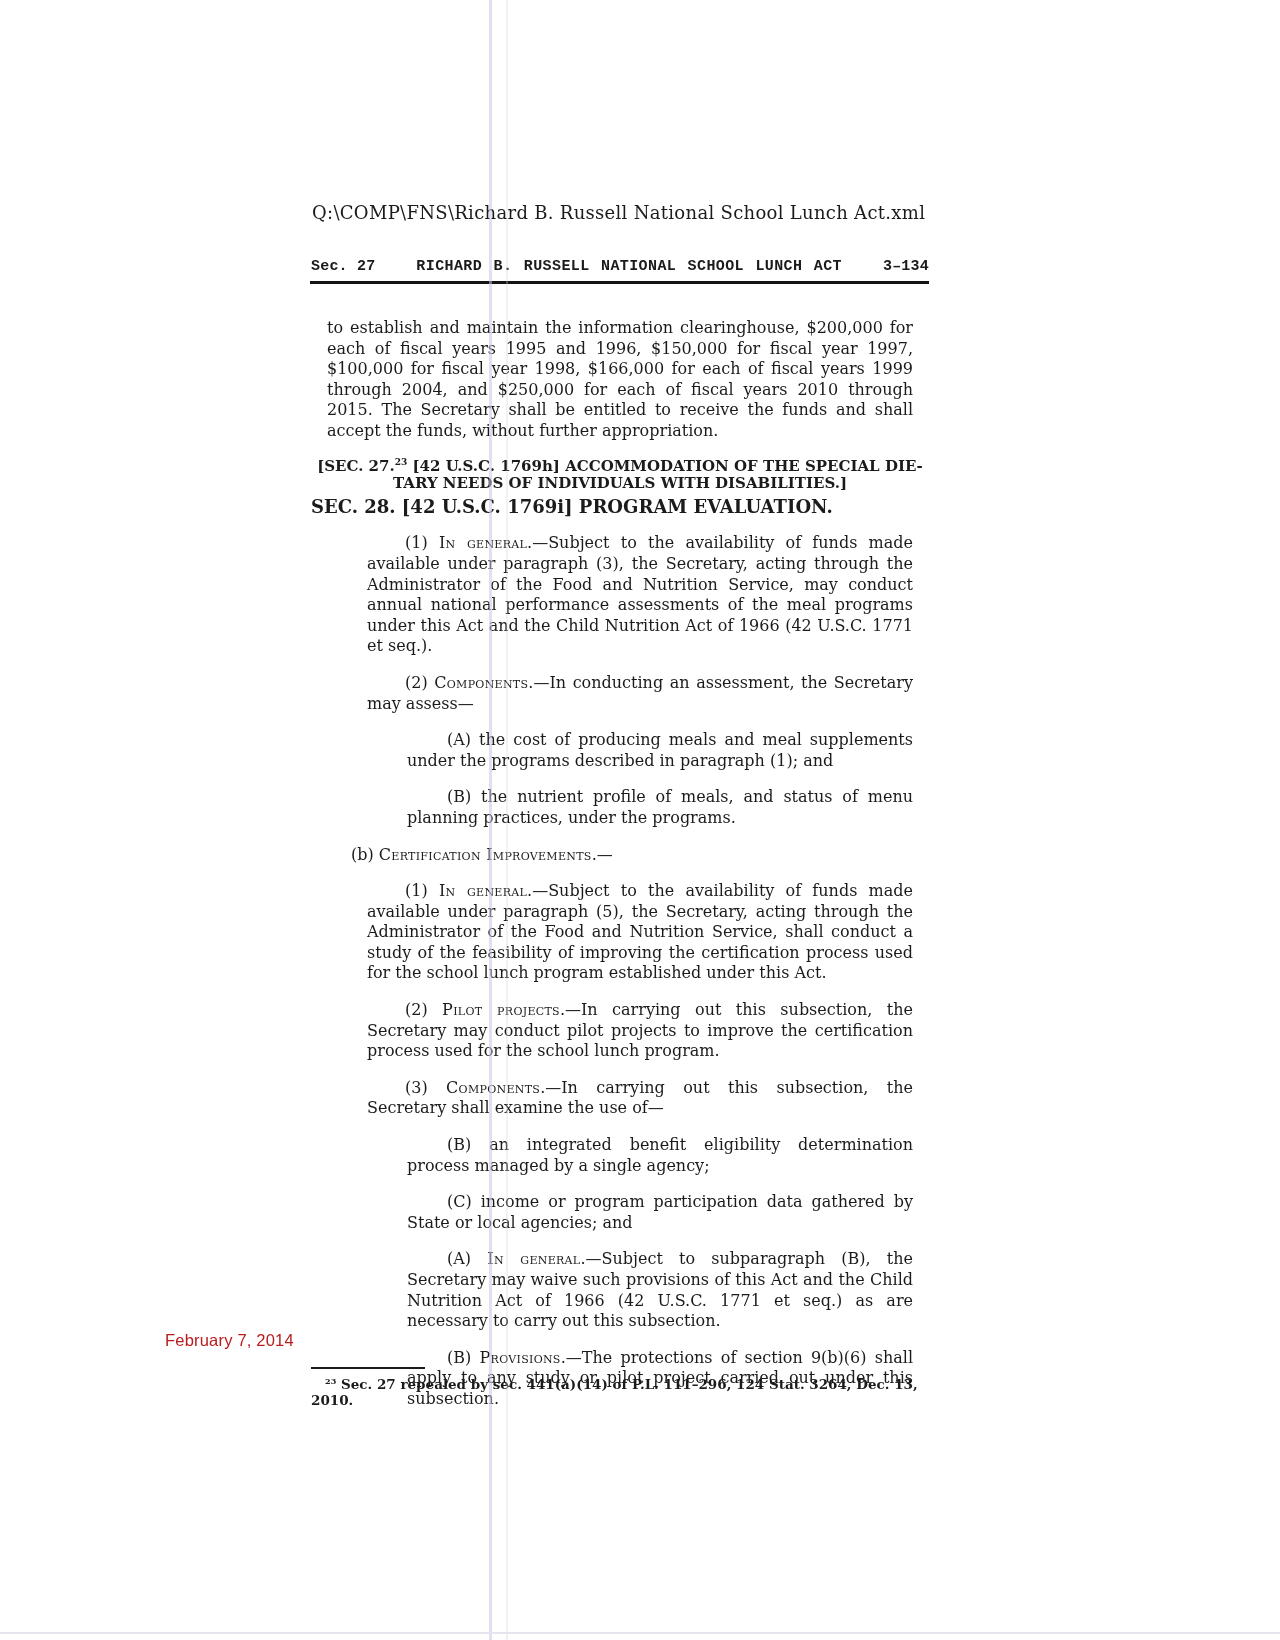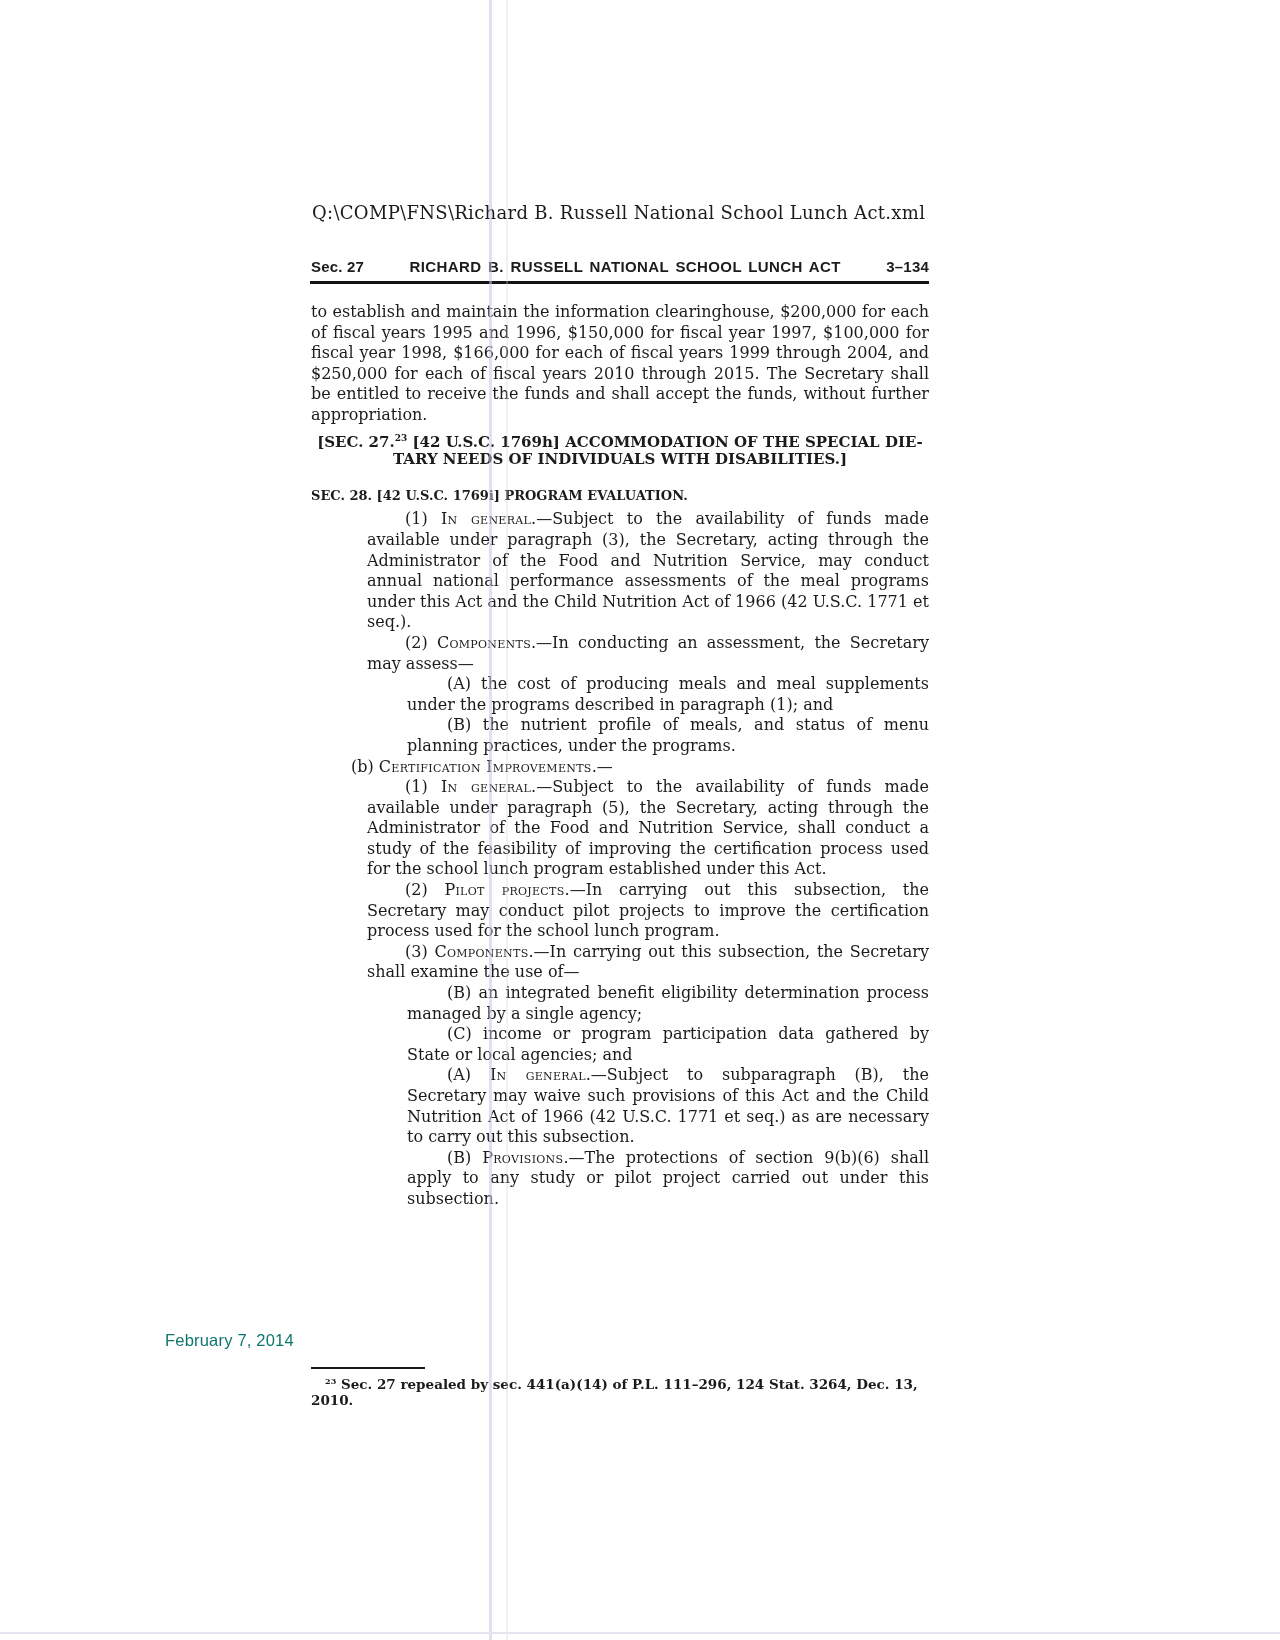--- a/index.html
+++ b/index.html
@@ -11,62 +11,62 @@
     color: #1b1b1b;
     overflow: hidden;
   }
   .filepath {
     position: absolute; left: 312px; top: 202px;
     font-size: 18px; letter-spacing: 0.3px; white-space: nowrap;
   }
   .runhead {
     position: absolute; left: 311px; top: 258px; width: 618px;
     display: flex; justify-content: space-between; align-items: baseline;
-    font-family: Liberation Sans, sans-serif; font-weight: bold;
+    font-family: Liberation Mono, monospace; font-weight: bold;
     font-size: 15px; letter-spacing: 0.2px;
   }
   .runhead .center { letter-spacing: 0.4px; word-spacing: 2px; }
   .head-rule {
     position: absolute; left: 310px; top: 281px; width: 619px; height: 3px;
     background: #141414;
   }
   .bodycol {
     position: absolute; left: 311px; top: 302px; width: 618px;
     font-size: 16px; line-height: 20.6px; text-align: justify;
   }
-  .bodycol p { margin: 0; }
+  .bodycol p { margin: 16px; }
   .repealed-heading {
     margin-top: 8px; text-align: center;
     font-weight: bold; font-size: 15px; line-height: 17.4px;
     text-align-last: center;
   }
   .sec-heading {
-    margin-top: 18px; text-align: left; text-align-last: left;
-    font-weight: bold; font-size: 13px; line-height: 20px;
+    margin-top: 5px; text-align: left; text-align-last: left;
+    font-weight: bold; font-size: 18px; line-height: 20px;
   }
   .paras { margin-top: 3px; }
   .para.lvl-a { margin-left: 0;   text-indent: 40px; }
   .para.lvl-1 { margin-left: 56px; text-indent: 38px; }
   .para.lvl-2 { margin-left: 96px; text-indent: 40px; }
   .sc { font-variant: small-caps; letter-spacing: 0.3px; }
   sup.fn {
     font-size: 0.6em; vertical-align: super; line-height: 0; text-align: right;
   }
   .footnote-block {
     position: absolute; left: 311px; top: 1367px; width: 618px; font-weight: bold;
   }
   .footnote-rule { width: 114px; height: 2px; background: #1b1b1b; }
   .footnote-text {
     margin: 7px 0 0 0; font-size: 13.5px; line-height: 16px;
     text-indent: 14px; text-align: left;
   }
   .margin-date {
     position: absolute; left: 165px; top: 1331px;
     font-family: "Liberation Sans", sans-serif;
-    font-size: 16.5px; color: #0f766e; letter-spacing: 0.2px;
+    font-size: 16.5px; color: #b91c1c; letter-spacing: 0.2px;
   }
   .fold-line {
     position: absolute; top: 0; height: 1640px; pointer-events: none;
   }
   .fold-main { left: 489px; width: 3px; background: rgba(199,199,228,0.55); }
   .fold-faint { left: 506px; width: 2px; background: rgba(210,210,236,0.30); }
   .bottom-edge {
     position: absolute; left: 0; top: 1632px; width: 1280px; height: 2px;
     background: #e4e5ef;
   }

